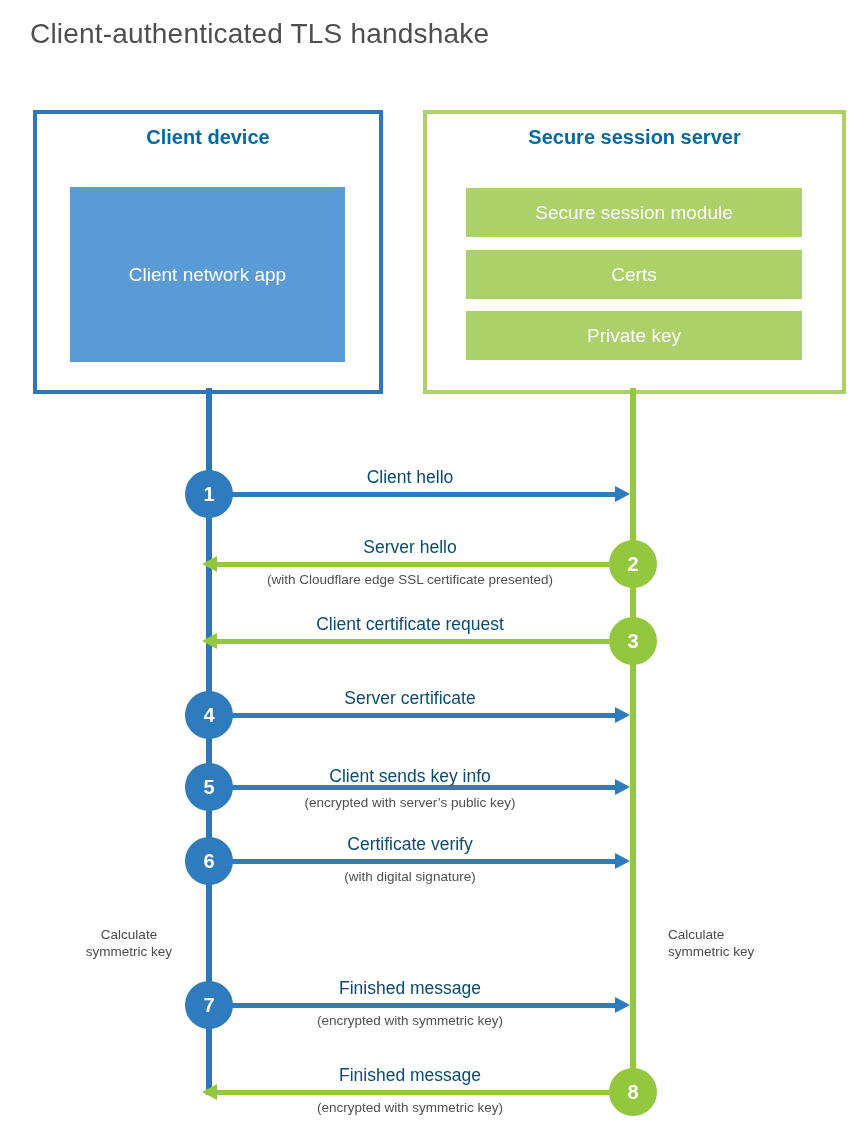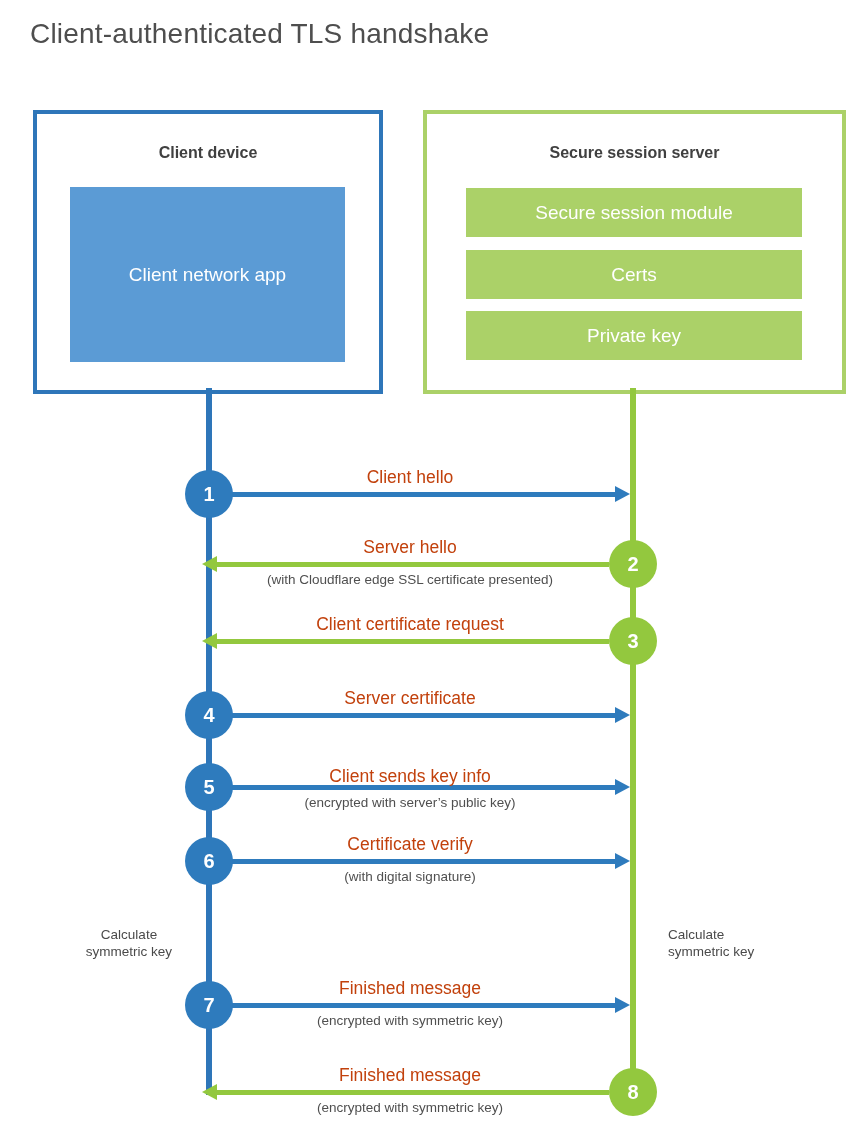--- a/index.html
+++ b/index.html
@@ -26,25 +26,25 @@
   
   .actor-box {
     position: absolute;
     top: 110px;
     height: 284px;
     background: #ffffff;
   }
   .client-box { left: 33px; width: 350px; border: 4px solid #2e76b9; }
   .server-box { left: 423px; width: 423px; border: 4px solid #abd168; }
   .actor-title {
-    margin-top: 30px;
-    text-align: center;
-    font-size: 16px;
+    margin-top: 12px;
+    text-align: center;
+    font-size: 20px;
     font-weight: bold;
-    color: #404040;
+    color: #0369a1;
   }
   .app-box {
     position: absolute;
     left: 70px; top: 187px;
     width: 275px; height: 175px;
     background: #5b9bd5;
     color: #ffffff;
     font-size: 19px;
     display: flex; align-items: center; justify-content: center;
     text-align: center;
@@ -112,21 +112,21 @@
   .ay5 { top: 785px; }  .ah5 { top: 779px; }
   .ay6 { top: 859px; }  .ah6 { top: 853px; }
   .ay7 { top: 1003px; } .ah7 { top: 997px; }
   .ay8 { top: 1090px; } .ah8 { top: 1084px; }
   
   .msg-label {
     position: absolute;
     left: 210px; width: 400px;
     text-align: center;
     font-size: 17.5px;
-    color: #c2410c;
+    color: #0c4a6e;
     line-height: 22px;
   }
   .msg-sub {
     position: absolute;
     left: 210px; width: 400px;
     text-align: center;
     font-size: 13.5px;
     color: #4f4f4f;
     line-height: 16px;
   }

